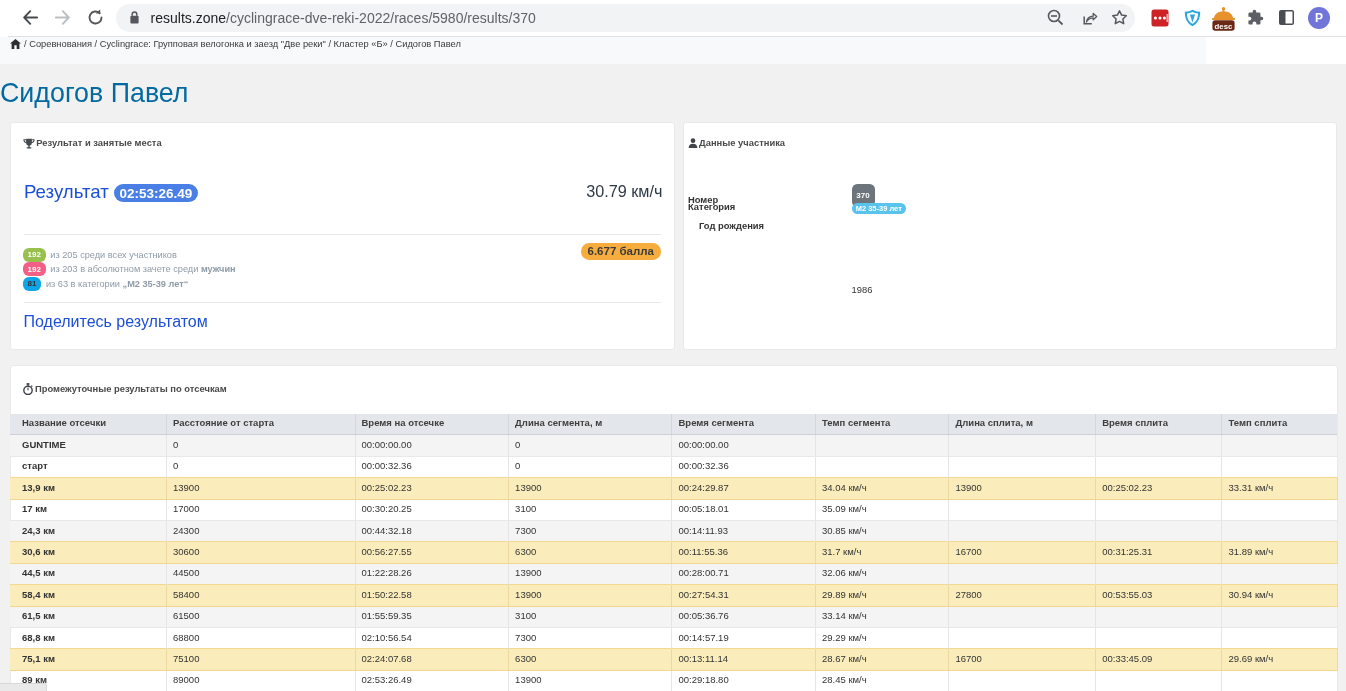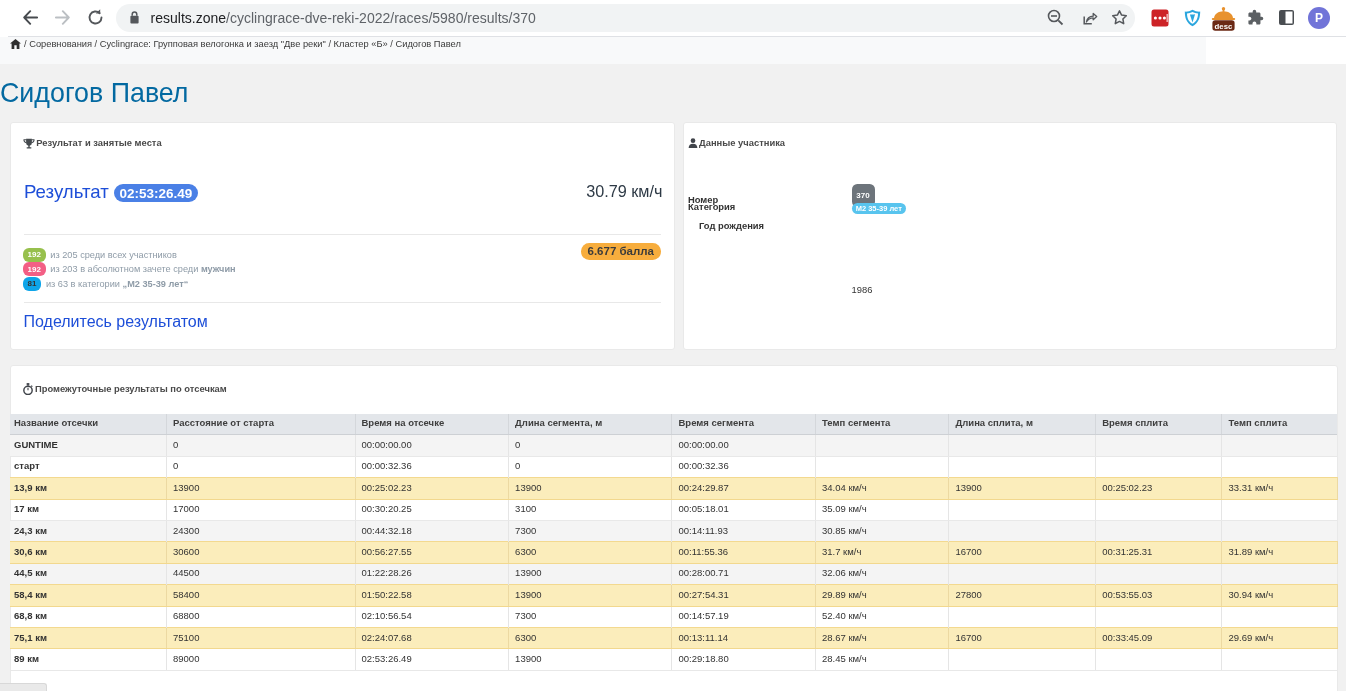--- a/index.html
+++ b/index.html
@@ -34,21 +34,21 @@
 .btxt b { color:#8e9ba7; }
 
 .rlabel { position:absolute; left:688px; font-size:9.4px; font-weight:bold; color:#333; line-height:1; }
 .rpill { position:absolute; left:851.5px; display:flex; align-items:center; justify-content:center; font-weight:bold; color:#fff; }
 
 #tblhead { position:absolute; left:35px; top:384.3px; font-size:9.4px; font-weight:bold; color:#4a4a4a; line-height:1; }
 table { position:absolute; left:10px; top:413.5px; width:1327.5px; border-collapse:collapse; table-layout:fixed; font-size:9.5px; color:#333; }
 th,td { height:21.4px; padding:0 0 2px 6px; text-align:left; vertical-align:middle; font-weight:normal; overflow:hidden; white-space:nowrap; }
 thead th { background:#e3e6ea; font-weight:bold; color:#3e3e3e; border-right:1px solid #d4d7db; border-bottom:1px solid #cdd0d4; }
 tbody td { border-right:1px solid #e5e5e5; border-bottom:1px solid #e8e8e8; }
-tbody td:first-child, thead th:first-child { padding-left:4px; }
+tbody td:first-child, thead th:first-child { padding-left:12px; }
 th:last-child, td:last-child { border-right:none; }
 tbody td.c1 { font-weight:bold; }
 tr.odd td { background:#f4f4f4; }
 tr.yel td { background:#fbedbb; border-top:1px solid #f3d98f; border-bottom:1px solid #f2d88e; border-right:1px solid #ecd9a2; }
 tr.nb td { border-bottom:none; }
 
 #status { position:absolute; left:0; top:683px; width:47px; height:8px; background:#e9e9e9; border:1px solid #d8d8d8; border-left:none; border-bottom:none; border-top-right-radius:3px; }
 </style>
 </head>
 <body>
@@ -305,27 +305,38 @@
         <td class="c1">58,4 км</td>
         <td>58400</td>
         <td>01:50:22.58</td>
         <td>13900</td>
         <td>00:27:54.31</td>
         <td>29.89 км/ч</td>
         <td>27800</td>
         <td>00:53:55.03</td>
         <td>30.94 км/ч</td>
       </tr>
+<tr class="odd">
+        <td class="c1">61,5 км</td>
+        <td>61500</td>
+        <td>01:55:59.35</td>
+        <td>3100</td>
+        <td>00:05:36.76</td>
+        <td>33.14 км/ч</td>
+        <td></td>
+        <td></td>
+        <td></td>
+      </tr>
 <tr class="nb">
         <td class="c1">68,8 км</td>
         <td>68800</td>
         <td>02:10:56.54</td>
         <td>7300</td>
         <td>00:14:57.19</td>
-        <td>52.40 км/ч</td>
+        <td>29.29 км/ч</td>
         <td></td>
         <td></td>
         <td></td>
       </tr>
 <tr class="yel">
         <td class="c1">75,1 км</td>
         <td>75100</td>
         <td>02:24:07.68</td>
         <td>6300</td>
         <td>00:13:11.14</td>

